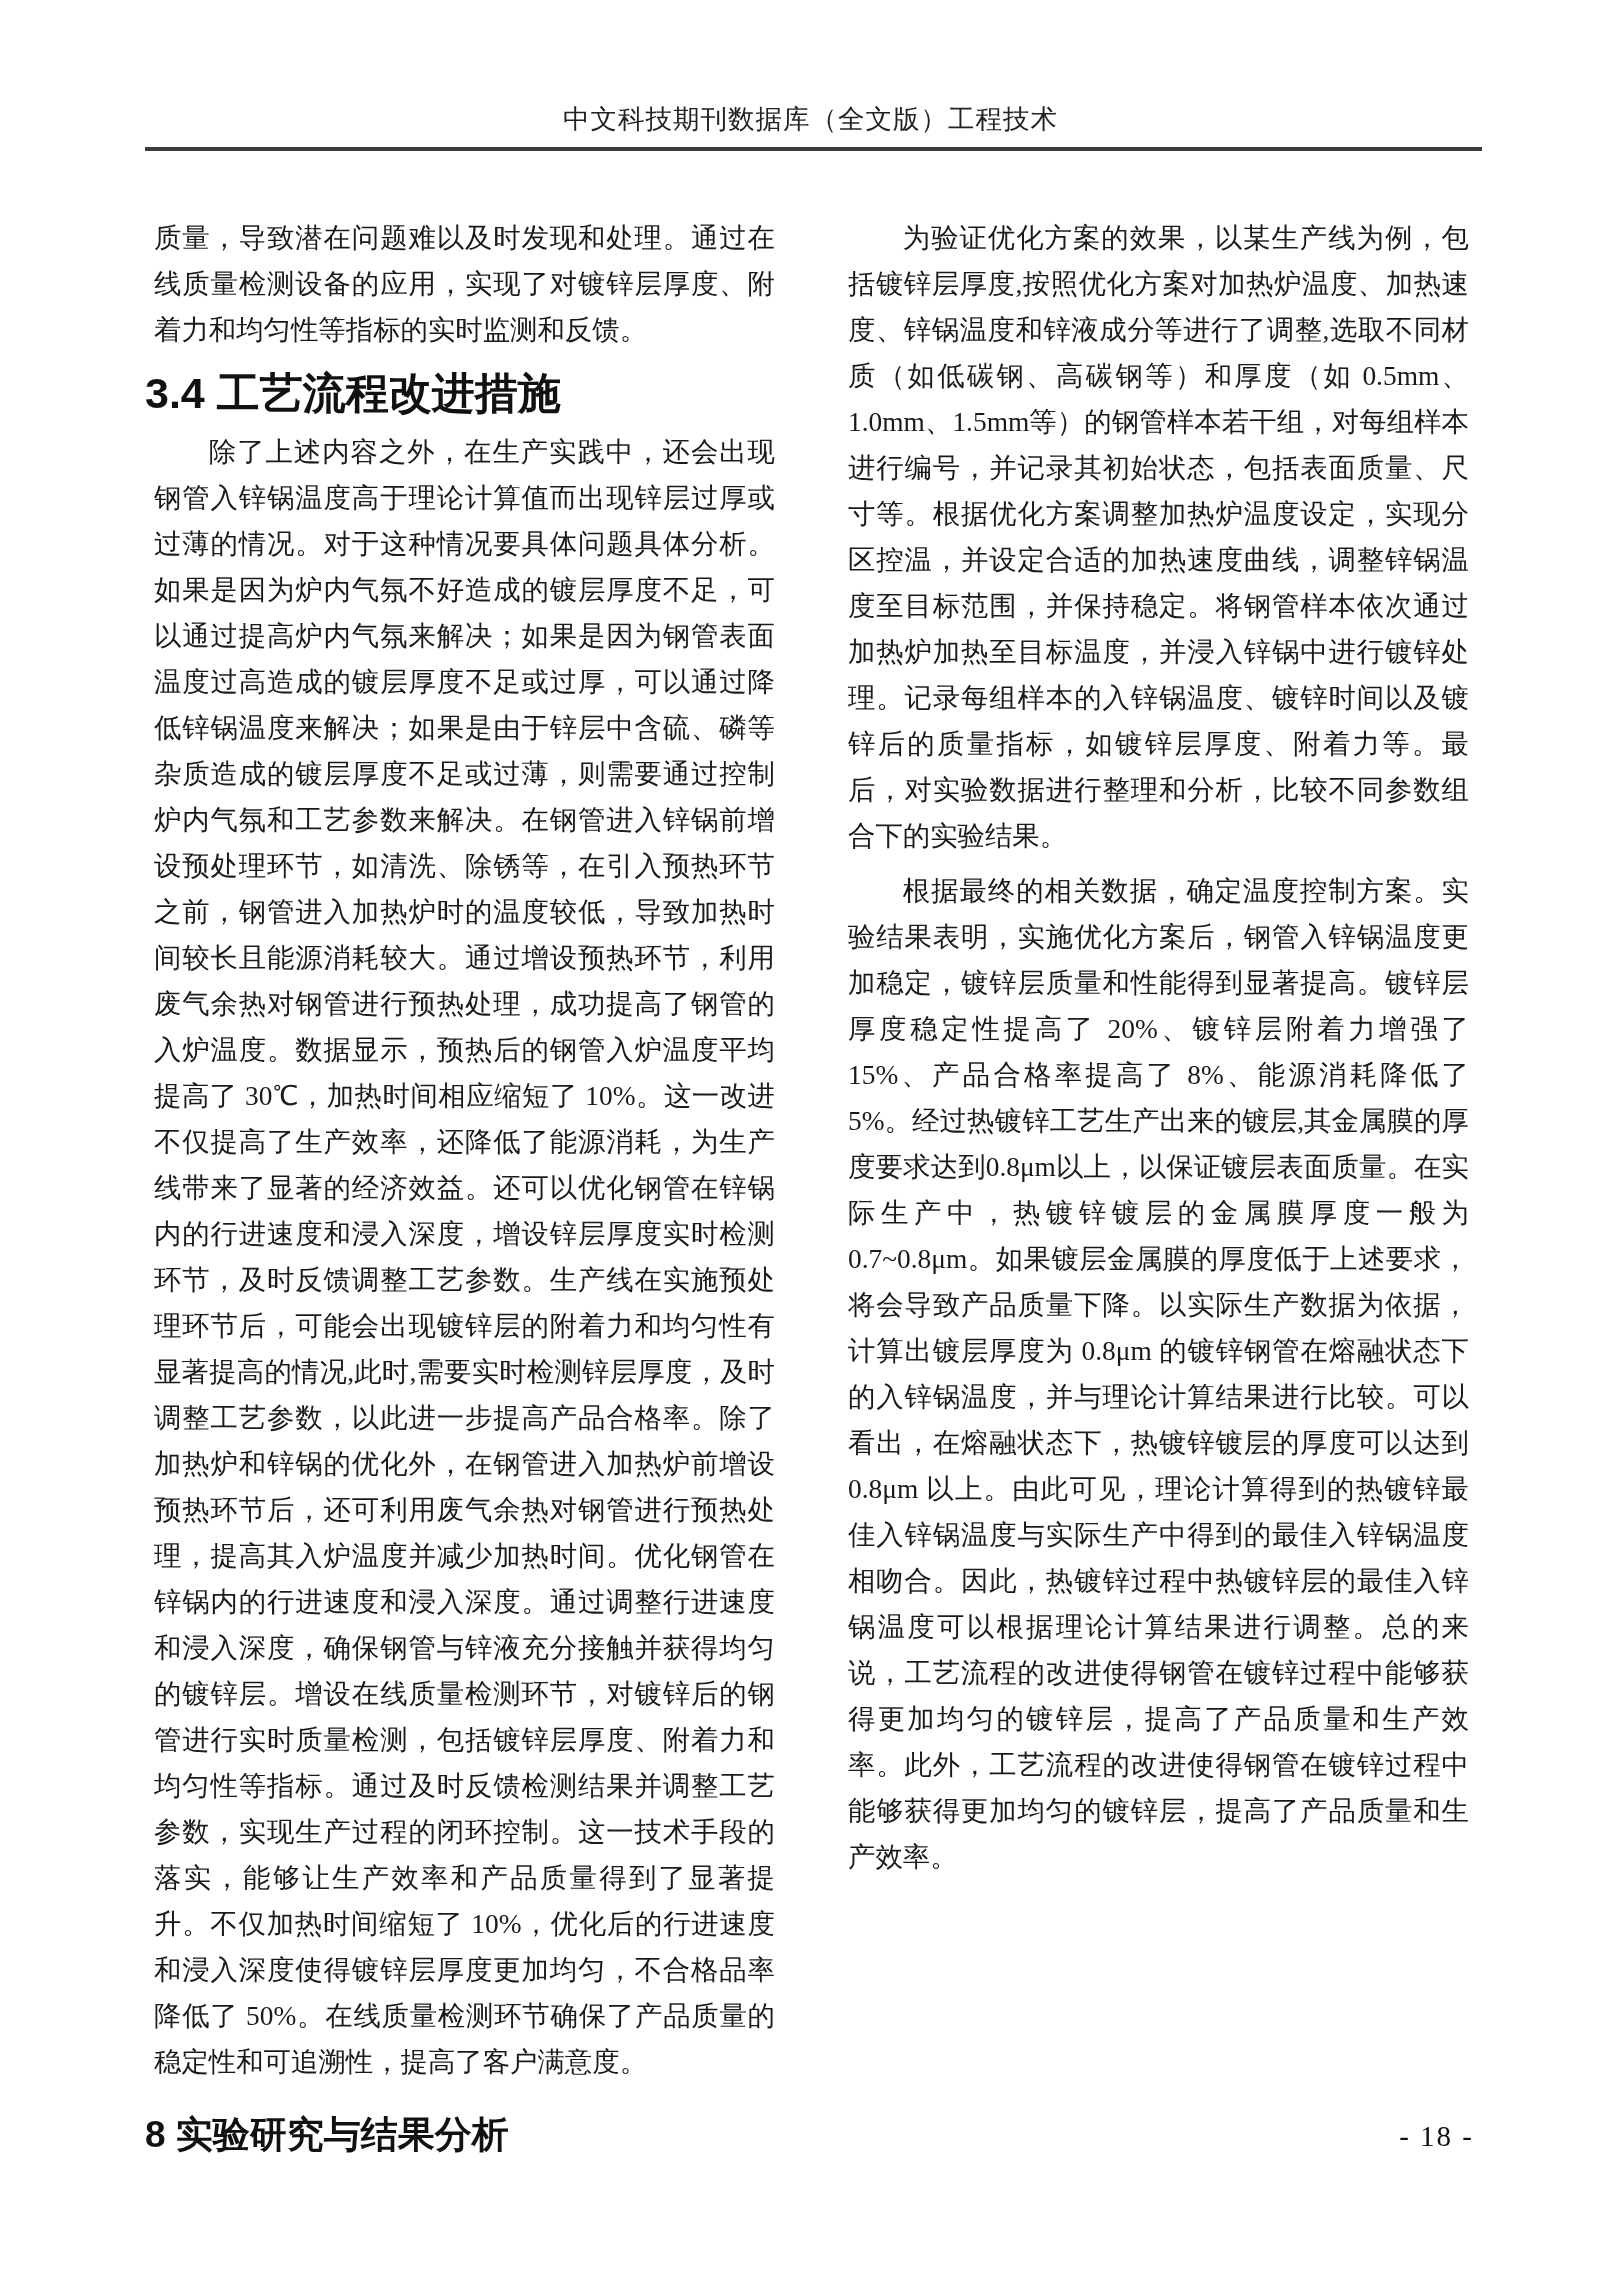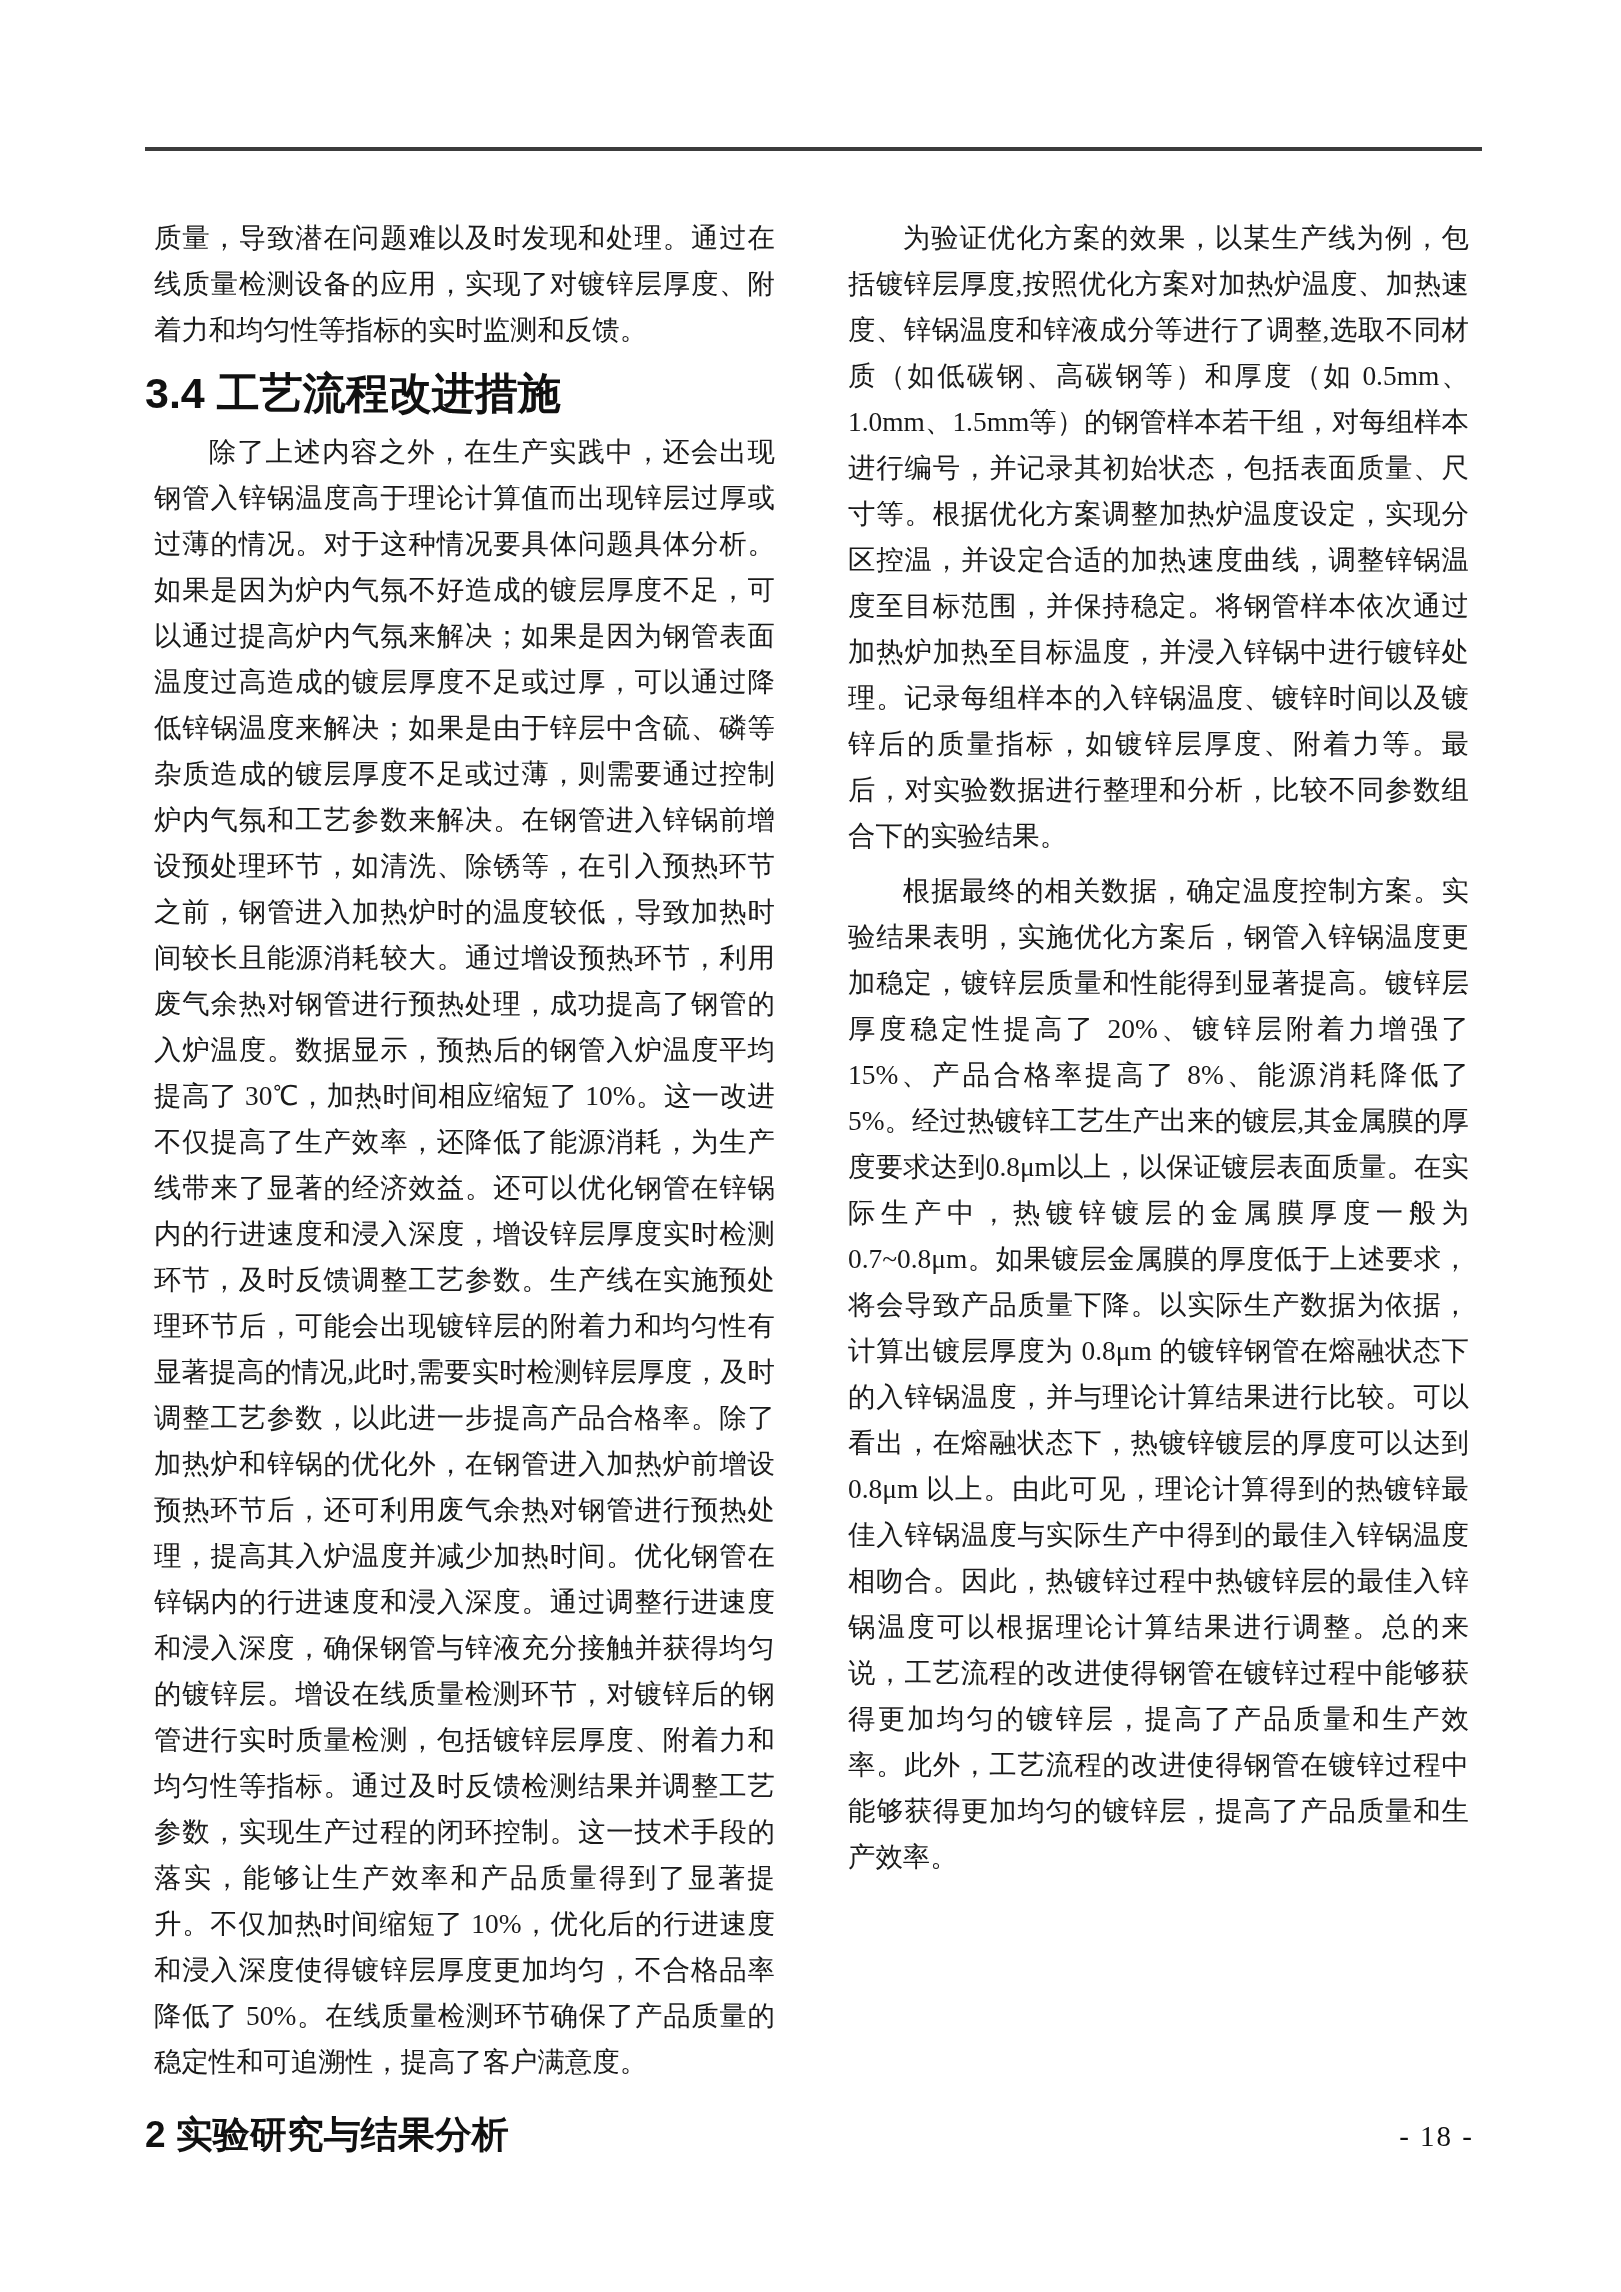--- a/index.html
+++ b/index.html
@@ -83,30 +83,31 @@
     color: #111111;
     font-family: "Liberation Serif", serif;
     letter-spacing: 2px;
   }
 </style>
 </head>
 <body>
 
 <div class="page">
 
+  <div class="header-title">中文科技期刊数据库（全文版）工程技术</div>
 
   <div class="header-rule"></div>
 
   <div class="columns">
 
     <div class="column">
       <p class="body-text">质量，导致潜在问题难以及时发现和处理。通过在线质量检测设备的应用，实现了对镀锌层厚度、附着力和均匀性等指标的实时监测和反馈。</p>
       <h3 class="h-sub">3.4 工艺流程改进措施</h3>
       <p class="body-text indent">除了上述内容之外，在生产实践中，还会出现钢管入锌锅温度高于理论计算值而出现锌层过厚或过薄的情况。对于这种情况要具体问题具体分析。如果是因为炉内气氛不好造成的镀层厚度不足，可以通过提高炉内气氛来解决；如果是因为钢管表面温度过高造成的镀层厚度不足或过厚，可以通过降低锌锅温度来解决；如果是由于锌层中含硫、磷等杂质造成的镀层厚度不足或过薄，则需要通过控制炉内气氛和工艺参数来解决。在钢管进入锌锅前增设预处理环节，如清洗、除锈等，在引入预热环节之前，钢管进入加热炉时的温度较低，导致加热时间较长且能源消耗较大。通过增设预热环节，利用废气余热对钢管进行预热处理，成功提高了钢管的入炉温度。数据显示，预热后的钢管入炉温度平均提高了 30℃，加热时间相应缩短了 10%。这一改进不仅提高了生产效率，还降低了能源消耗，为生产线带来了显著的经济效益。还可以优化钢管在锌锅内的行进速度和浸入深度，增设锌层厚度实时检测环节，及时反馈调整工艺参数。生产线在实施预处理环节后，可能会出现镀锌层的附着力和均匀性有显著提高的情况,此时,需要实时检测锌层厚度，及时调整工艺参数，以此进一步提高产品合格率。除了加热炉和锌锅的优化外，在钢管进入加热炉前增设预热环节后，还可利用废气余热对钢管进行预热处理，提高其入炉温度并减少加热时间。优化钢管在锌锅内的行进速度和浸入深度。通过调整行进速度和浸入深度，确保钢管与锌液充分接触并获得均匀的镀锌层。增设在线质量检测环节，对镀锌后的钢管进行实时质量检测，包括镀锌层厚度、附着力和均匀性等指标。通过及时反馈检测结果并调整工艺参数，实现生产过程的闭环控制。这一技术手段的落实，能够让生产效率和产品质量得到了显著提升。不仅加热时间缩短了 10%，优化后的行进速度和浸入深度使得镀锌层厚度更加均匀，不合格品率降低了 50%。在线质量检测环节确保了产品质量的稳定性和可追溯性，提高了客户满意度。</p>
-      <h2 class="h-main">2 实验研究与结果分析</h2>
+      <h2 class="h-main">8 实验研究与结果分析</h2>
     </div>
 
     <div class="column">
       <p class="body-text indent">为验证优化方案的效果，以某生产线为例，包括镀锌层厚度,按照优化方案对加热炉温度、加热速度、锌锅温度和锌液成分等进行了调整,选取不同材质（如低碳钢、高碳钢等）和厚度（如 0.5mm、1.0mm、1.5mm等）的钢管样本若干组，对每组样本进行编号，并记录其初始状态，包括表面质量、尺寸等。根据优化方案调整加热炉温度设定，实现分区控温，并设定合适的加热速度曲线，调整锌锅温度至目标范围，并保持稳定。将钢管样本依次通过加热炉加热至目标温度，并浸入锌锅中进行镀锌处理。记录每组样本的入锌锅温度、镀锌时间以及镀锌后的质量指标，如镀锌层厚度、附着力等。最后，对实验数据进行整理和分析，比较不同参数组合下的实验结果。</p>
       <p class="body-text indent">根据最终的相关数据，确定温度控制方案。实验结果表明，实施优化方案后，钢管入锌锅温度更加稳定，镀锌层质量和性能得到显著提高。镀锌层厚度稳定性提高了 20%、镀锌层附着力增强了 15%、产品合格率提高了 8%、能源消耗降低了 5%。经过热镀锌工艺生产出来的镀层,其金属膜的厚度要求达到0.8μm以上，以保证镀层表面质量。在实际生产中，热镀锌镀层的金属膜厚度一般为 0.7~0.8μm。如果镀层金属膜的厚度低于上述要求，将会导致产品质量下降。以实际生产数据为依据，计算出镀层厚度为 0.8μm 的镀锌钢管在熔融状态下的入锌锅温度，并与理论计算结果进行比较。可以看出，在熔融状态下，热镀锌镀层的厚度可以达到 0.8μm 以上。由此可见，理论计算得到的热镀锌最佳入锌锅温度与实际生产中得到的最佳入锌锅温度相吻合。因此，热镀锌过程中热镀锌层的最佳入锌锅温度可以根据理论计算结果进行调整。总的来说，工艺流程的改进使得钢管在镀锌过程中能够获得更加均匀的镀锌层，提高了产品质量和生产效率。此外，工艺流程的改进使得钢管在镀锌过程中能够获得更加均匀的镀锌层，提高了产品质量和生产效率。</p>
     </div>
 
   </div>
 
   <div class="page-number">- 18 -</div>

